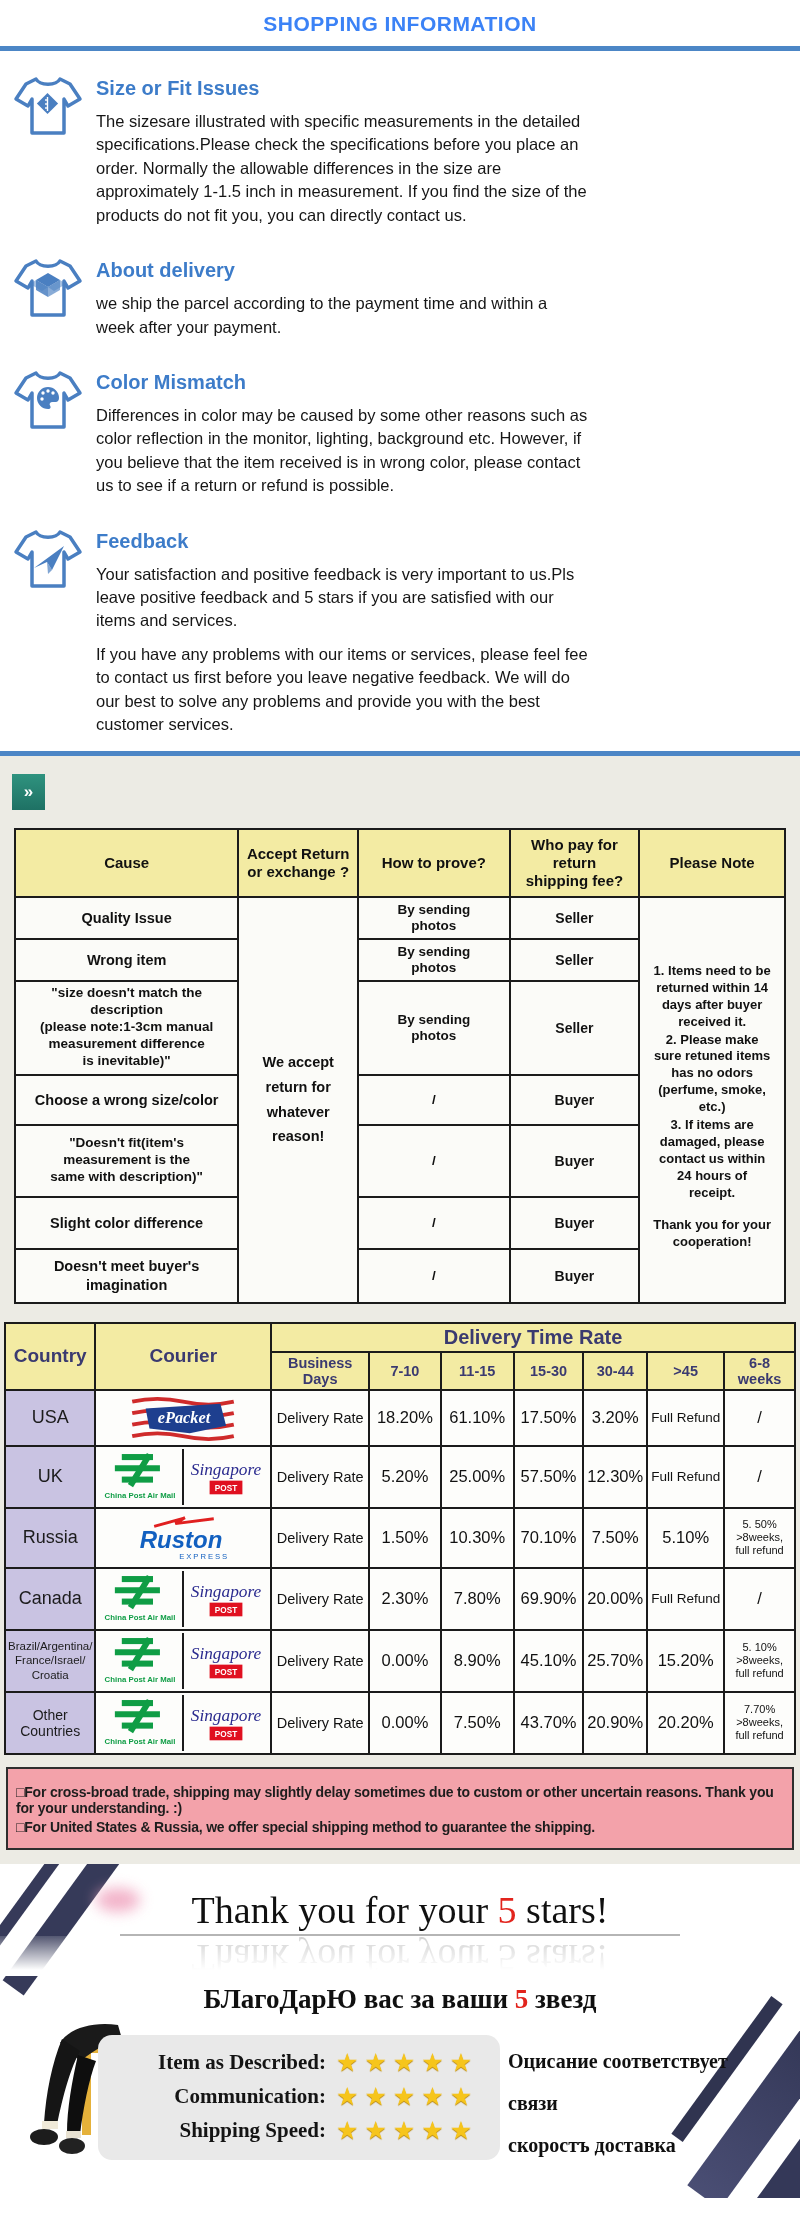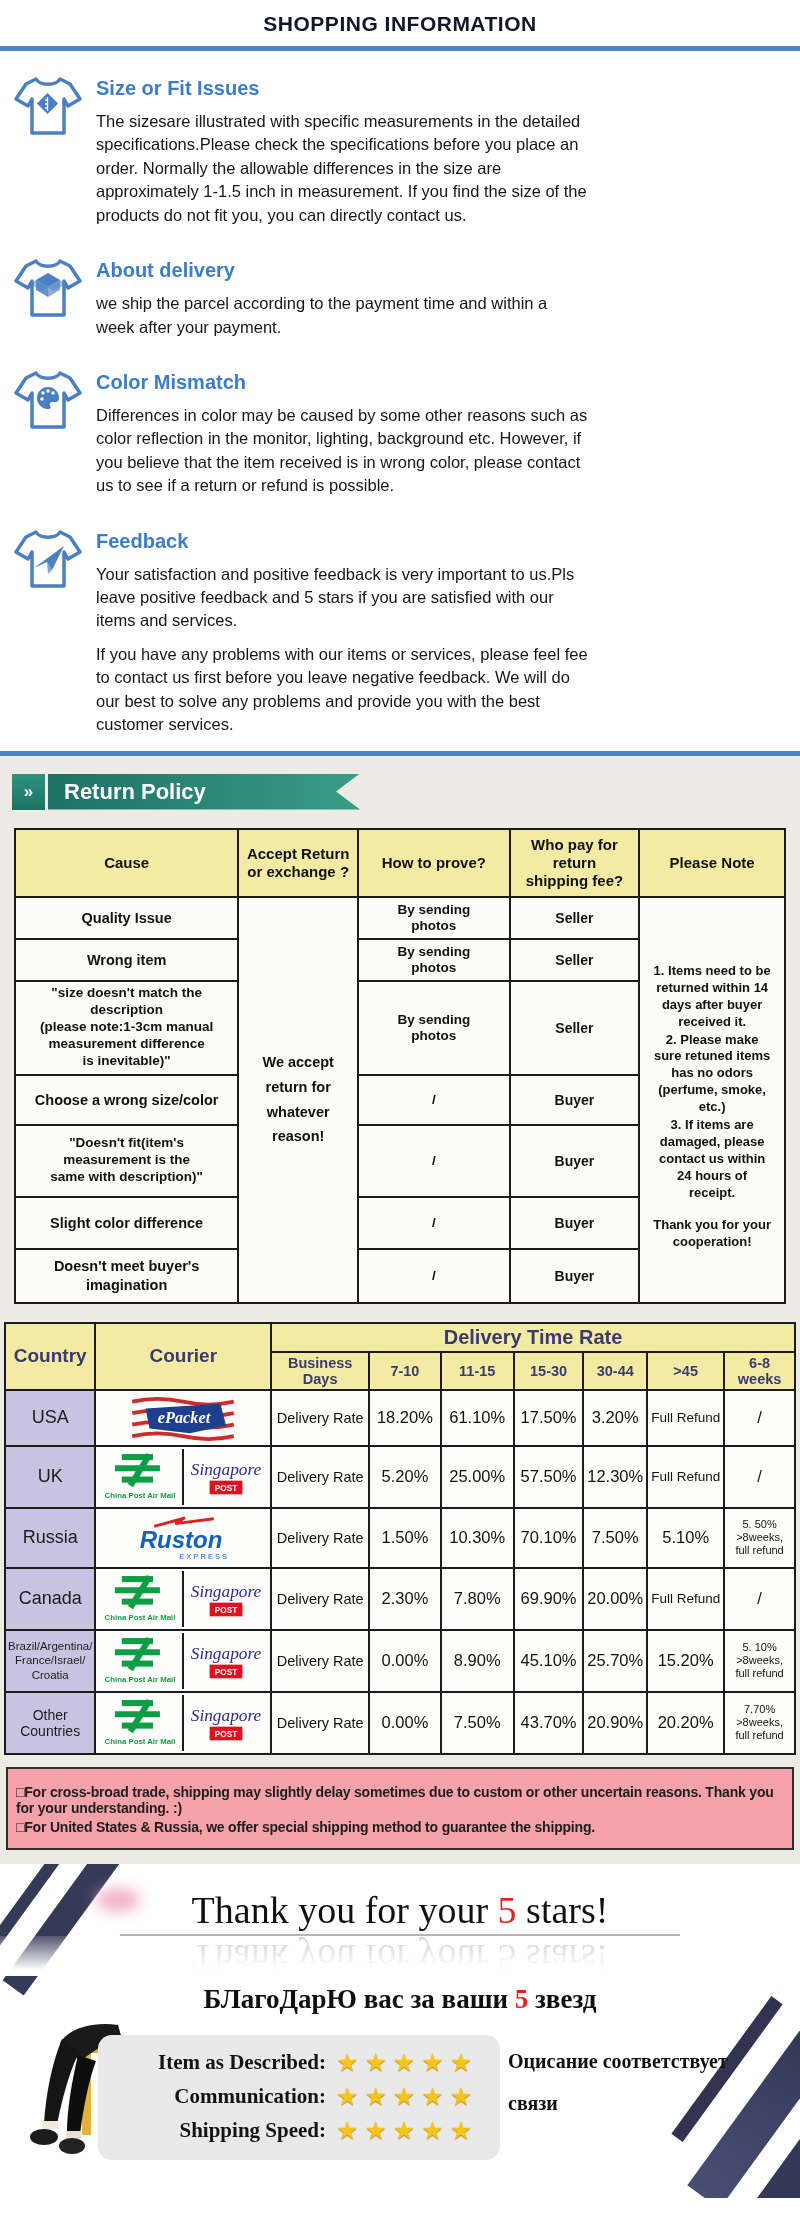--- a/index.html
+++ b/index.html
@@ -1,20 +1,20 @@
 <!DOCTYPE html>
 <html><head>
 <meta charset="utf-8">
 <style>
   html,body{margin:0;padding:0;background:#ffffff;}
   body{width:800px;font-family:"Liberation Sans","DejaVu Sans",sans-serif;color:#111;}
   .page{width:800px;overflow:hidden;}
 
   
-  .main-title{text-align:center;font-size:21px;font-weight:bold;letter-spacing:.5px;margin:12px 0 10px;color:#0f172a;}
+  .main-title{text-align:center;font-size:21px;font-weight:bold;letter-spacing:.5px;margin:12px 0 10px;color:#3b82f6;}
   .blue-rule{height:5px;background:#4c86c6;}
   .info{padding:4px 0 0;background:#fff;}
   .info-block{display:flex;margin:14px 0 4px;}
   .info-icon{flex:0 0 96px;display:flex;justify-content:center;align-items:flex-start;padding-top:2px;}
   .info-icon svg{width:76px;height:72px;}
   .info-content{width:492px;}
   .info-title{color:#3d7cc9;font-size:20px;font-weight:bold;margin:8px 0 10px;}
   .info-text{font-size:16.5px;line-height:1.42;margin:0 0 10px;color:#161616;}
 
   
@@ -163,21 +163,20 @@
     </div>
 
   </section>
 
   <div class="blue-rule"></div>
 
   <section class="mid">
 
     <div class="ribbon">
       <div class="ribbon-box">»</div>
-      <div class="ribbon-main">Return Policy</div>
     </div>
 
     <table class="return-table">
       <colgroup>
           <col style="width:224px">
           <col style="width:120px">
           <col style="width:152px">
           <col style="width:130px">
           <col style="width:146px">
         </colgroup>
@@ -510,17 +509,18 @@
           <div class="rating-stars">★★★★★</div>
         </div>
         <div class="rating-row">
           <div class="rating-label">Shipping Speed:</div>
           <div class="rating-stars">★★★★★</div>
         </div>
       </div>
       <div class="ru-col">
         <div class="ru-item">Оцисание  соответствует</div>
         <div class="ru-item">связи</div>
+        <div class="ru-item">скоростъ  доставка</div>
       </div>
     </div>
   </section>
 
 </div>
 
 </body></html>

